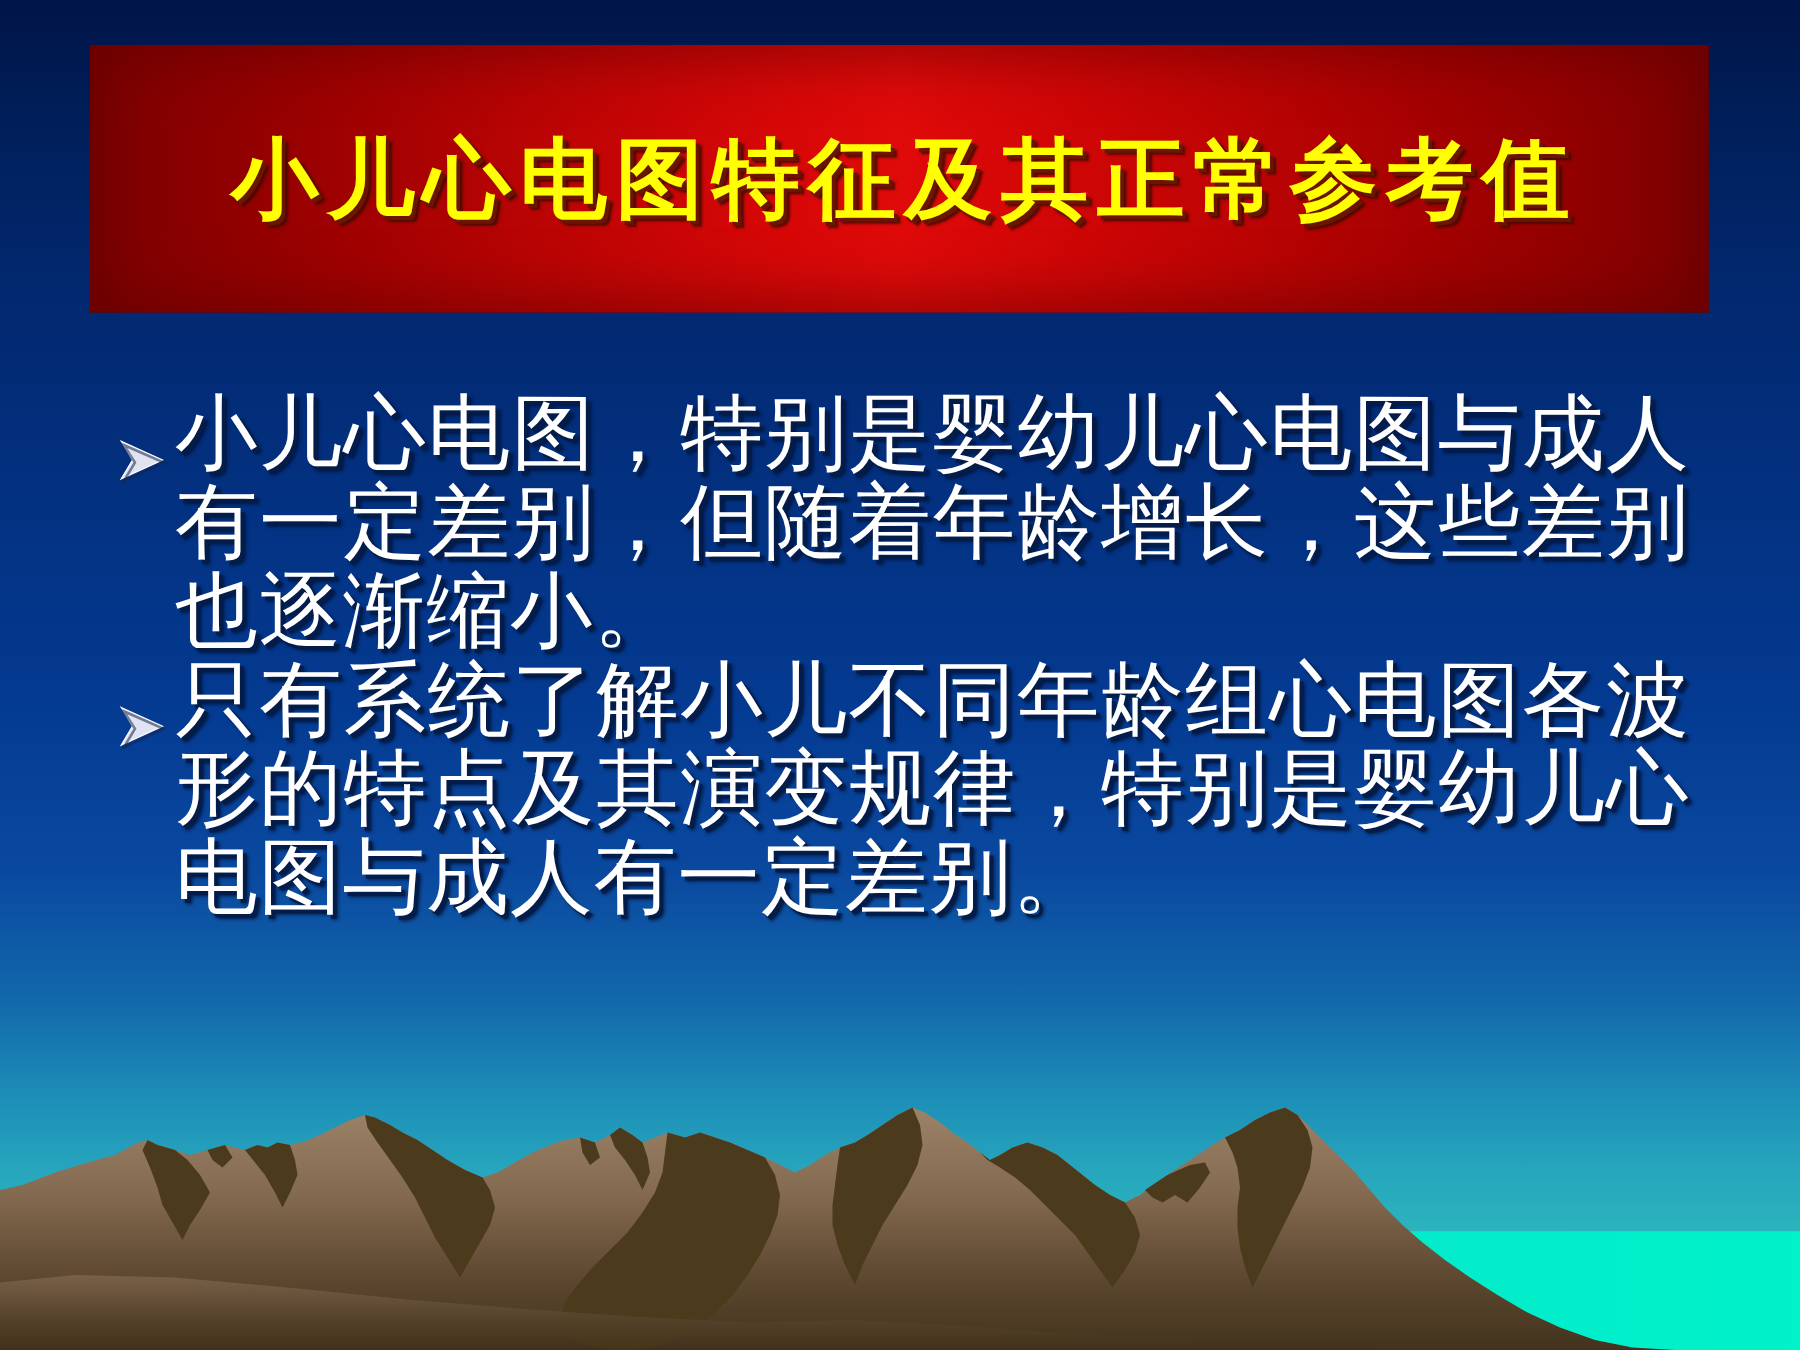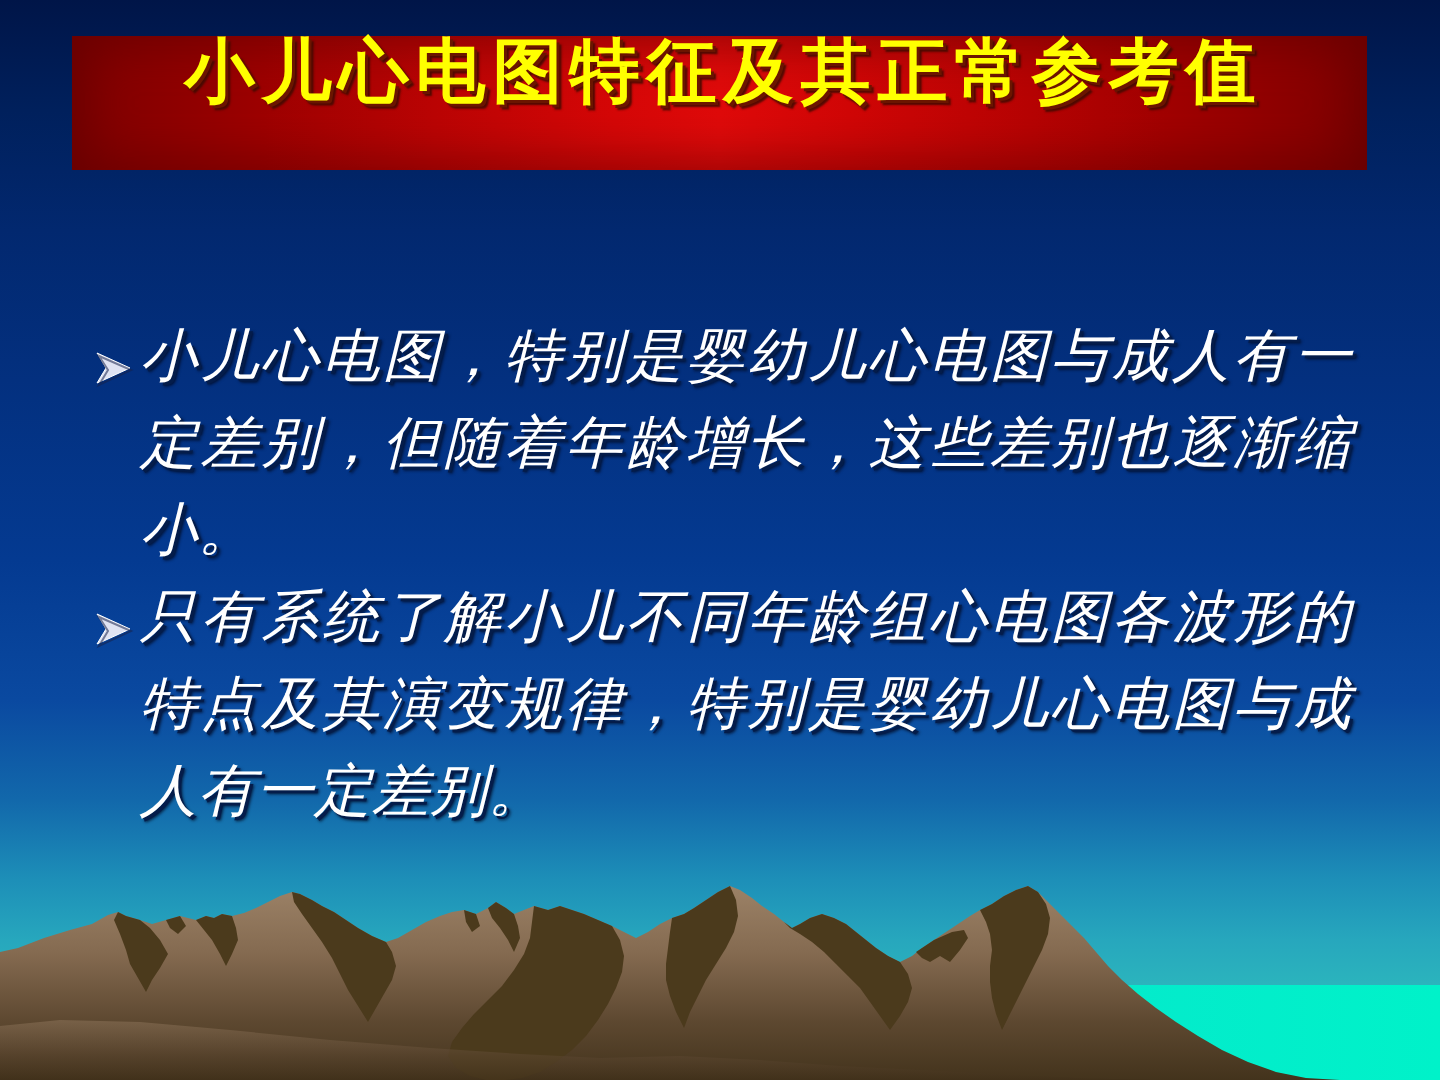--- a/index.html
+++ b/index.html
@@ -51,33 +51,34 @@
     width: 1440px;
     height: 200px;
   }
 
   
   #title-banner {
     position: absolute;
     left: 72px;
     top: 36px;
     width: 1295px;
-    height: 134px;
+    height: 214px;
     background: linear-gradient(to right,
         #7d0000 0%,
         #930000 10%,
         #bb0404 28%,
         #d60707 42%,
         #e00a0a 50%,
         #d10606 60%,
         #b70303 74%,
         #960000 90%,
         #7d0000 100%);
     box-shadow: inset 0 0 48px 10px rgba(90,0,0,0.55);
     display: flex;
+    align-items: center;
     justify-content: center;
   }
   #title-text {
     font-family: "DejaVu Serif", "Liberation Serif", serif;
     font-size: 70px;
     font-weight: bold;
     color: #ffff00;
     letter-spacing: 7px;
     white-space: nowrap;
     text-shadow:
@@ -105,30 +106,29 @@
     height: 107px;
     display: flex;
     align-items: center;
     justify-content: flex-start;
     padding-top: 2px;
   }
   .bullet-marker svg { display: block; }
   .bullet-text {
     flex: 1 1 auto;
     font-family: "Liberation Serif", "DejaVu Serif", serif;
-    font-size: 57px;
-    line-height: 87px;
+    font-size: 66px;
+    line-height: 71px;
     color: #ffffff;
     letter-spacing: 1px;
     text-align: justify;
     text-align-last: left;
     text-shadow:
        3px 3px 0 #041c4a,
        4px 4px 3px rgba(0,8,30,0.75);
-    font-style: italic;
   }
   #bullet-2 .bullet-text { text-align-last: left; }
 </style>
 </head>
 <body>
 
 <div id="slide">
 
   <div id="sea"></div>
 

